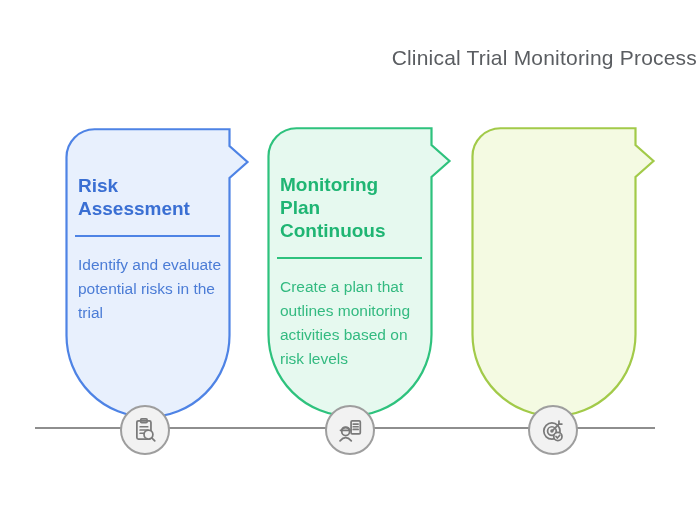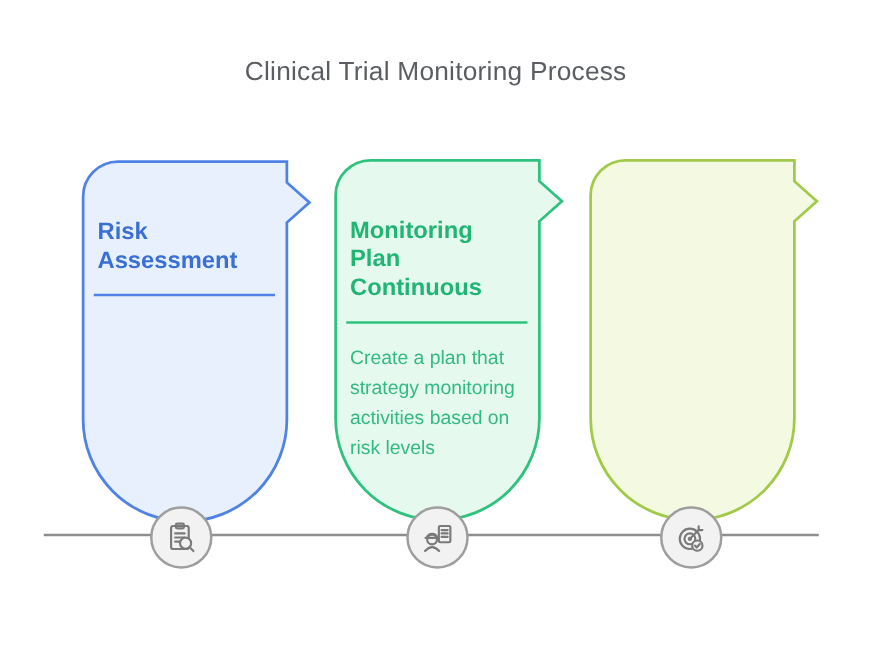--- a/index.html
+++ b/index.html
@@ -33,44 +33,47 @@
   }
   .node-circle svg{display:block;}
   .glyph{stroke:#7a7a7a;fill:none;stroke-width:1.6;stroke-linecap:round;stroke-linejoin:round;}
   .glyph-fill{fill:#f2f2f2;stroke:#7a7a7a;stroke-width:1.6;}
 </style>
 </head>
 <body>
 
 <div id="stage">
 
-  <div class="main-title" style="color: rgb(90, 93, 97);">Clinical Trial Monitoring Process</div>
+  <div class="main-title" style="color: rgb(90, 93, 97); text-align: right;">Clinical Trial Monitoring Process</div>
 
   <div class="step-card" style="left: 66px; top: 128px; --bg: #e8f0fd; --border: #4e83e5; --title: #3a6fd3; --text: #4b7cd6;">
     <svg class="card-shape" width="184" height="291" viewBox="0 0 184 291">
       <path d="M 28.5 1.25 L 163.5 1.25 L 163.5 18 L 181.5 34 L 163.5 50 L 163.5 207.5 A 81.5 81.5 0 0 1 82 289 A 81.5 81.5 0 0 1 0.5 207.5 L 0.5 29.25 A 28 28 0 0 1 28.5 1.25 Z"></path>
     </svg>
     <div class="card-text">
       <div class="card-title">Risk
 Assessment</div>
       <div class="card-separator"></div>
+      <div class="card-desc">Identify and evaluate
+potential risks in the
+trial</div>
     </div>
   </div>
 
   <div class="step-card" style="left: 268px; top: 127px; --bg: #e6f9ef; --border: #2ec27d; --title: #1fb573; --text: #33ba80;">
     <svg class="card-shape" width="184" height="291" viewBox="0 0 184 291">
       <path d="M 28.5 1.25 L 163.5 1.25 L 163.5 18 L 181.5 34 L 163.5 50 L 163.5 207.5 A 81.5 81.5 0 0 1 82 289 A 81.5 81.5 0 0 1 0.5 207.5 L 0.5 29.25 A 28 28 0 0 1 28.5 1.25 Z"></path>
     </svg>
     <div class="card-text">
       <div class="card-title">Monitoring
 Plan
 Continuous</div>
       <div class="card-separator"></div>
       <div class="card-desc">Create a plan that
-strategy monitoring
+outlines monitoring
 activities based on
 risk levels</div>
     </div>
   </div>
 
   <div class="step-card" style="left: 472px; top: 127px; --bg: #f4fae2; --border: #a2ca49; --title: #85b430; --text: #90bd43;">
     <svg class="card-shape" width="184" height="291" viewBox="0 0 184 291">
       <path d="M 28.5 1.25 L 163.5 1.25 L 163.5 18 L 181.5 34 L 163.5 50 L 163.5 207.5 A 81.5 81.5 0 0 1 82 289 A 81.5 81.5 0 0 1 0.5 207.5 L 0.5 29.25 A 28 28 0 0 1 28.5 1.25 Z"></path>
     </svg>
   </div>

